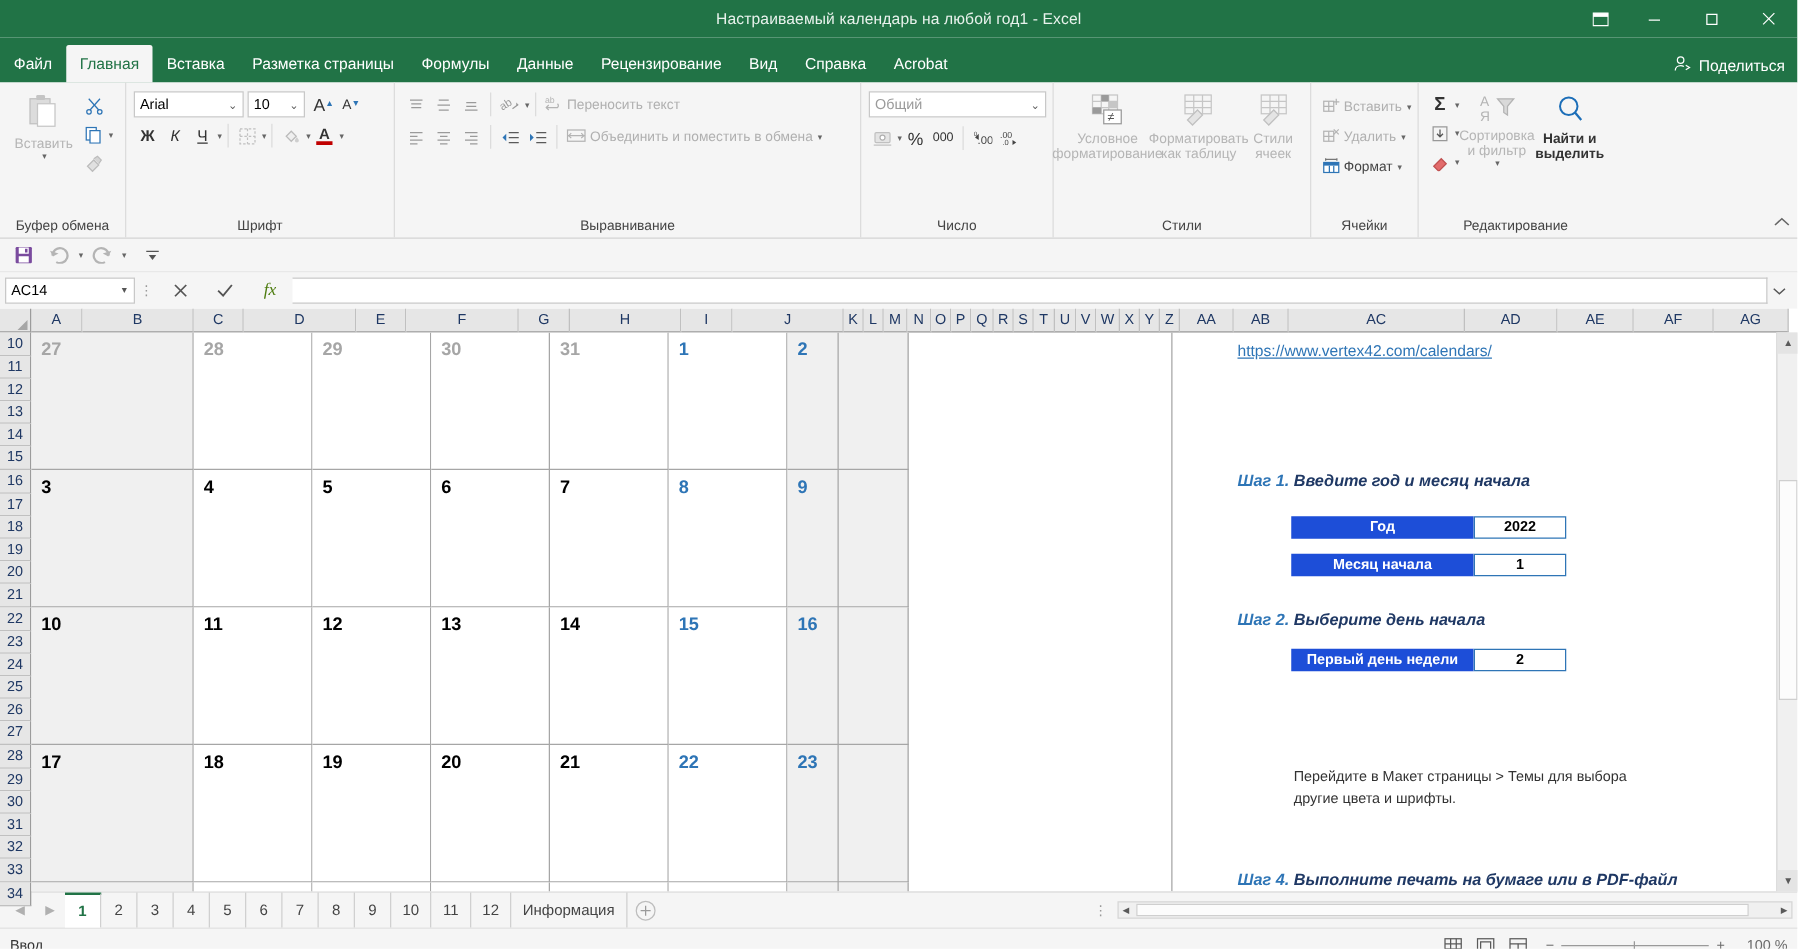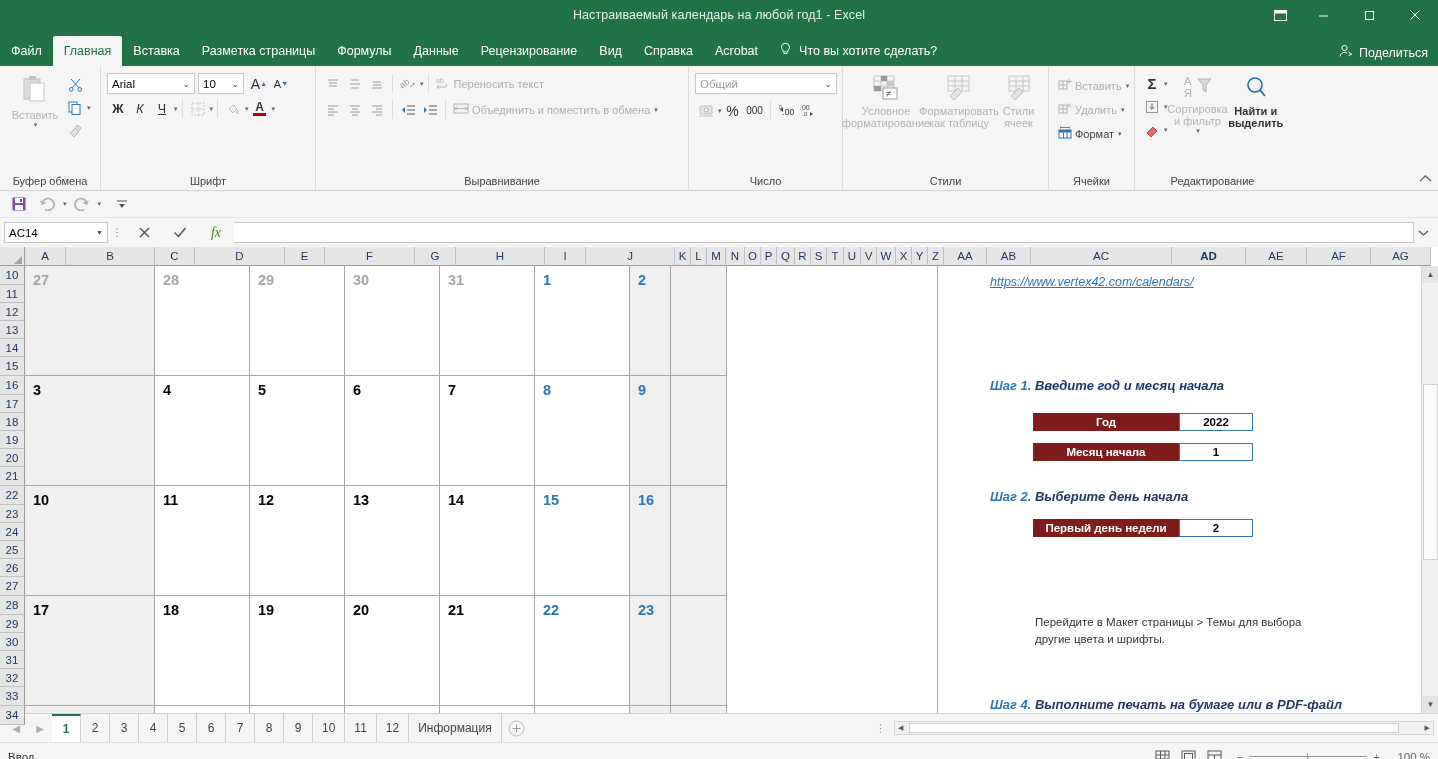--- a/index.html
+++ b/index.html
@@ -116,27 +116,27 @@
     position: absolute; border-right: 1px solid #a6a6a6; border-bottom: 1px solid #a6a6a6;
     font-size: 14.5px; font-weight: bold; padding: 6px 0 0 8px; background: #fff;
   }
   .calcell.shade { background: #f0f0f0; }
   .calcell.wkend { color: #2e75b6; }
   .calcell.other { color: #a6a6a6; }
 
   .pane-divider { position: absolute; top: 0; bottom: 0; width: 1px; background: #a6a6a6; }
 
   .sidepanel { position: absolute; font-family: "Liberation Sans", sans-serif; }
-  .url { font-size: 12.5px; color: #2e75b6; text-decoration: underline; font-style: italic; }
+  .url { font-size: 12.5px; color: #2e75b6; text-decoration: underline; }
   .steph { font-size: 13px; font-weight: bold; color: #1f3864; font-style: italic; }
   .steph .num { color: #2e75b6; }
   .stepdesc { font-size: 11.5px; color: #333; line-height: 17px; }
   .inputrow { display: flex; height: 18px; }
   .inputlabel {
-    background: #7f1d1d; color: #fff; font-size: 11.5px; font-weight: bold;
+    background: #1d4ed8; color: #fff; font-size: 11.5px; font-weight: bold;
     display: flex; align-items: center; justify-content: center; width: 146px;
   }
   .inputvalue {
     background: #fff; border: 1px solid #2e75b6; font-size: 11.5px; font-weight: bold;
     display: flex; align-items: center; justify-content: center; width: 74px; color: #000;
   }
 
   
   .vscroll { position: absolute; right: 0; top: 19px; width: 17px; bottom: 0; background: #f0f0f0;
              border-left: 1px solid #d6d6d6; }
@@ -208,29 +208,20 @@
   <div class="tab">Файл</div>
   <div class="tab active">Главная</div>
   <div class="tab">Вставка</div>
   <div class="tab">Разметка страницы</div>
   <div class="tab">Формулы</div>
   <div class="tab">Данные</div>
   <div class="tab">Рецензирование</div>
   <div class="tab">Вид</div>
   <div class="tab">Справка</div>
   <div class="tab">Acrobat</div>
-  <div class="tellme">
-    <span>
-      <svg width="13" height="15" viewBox="0 0 13 15">
-          <path d="M6.5 1.2a4 4 0 0 0-2.4 7.2v1.6h4.8V8.4A4 4 0 0 0 6.5 1.2z" fill="none" stroke="#fff"></path>
-          <line x1="4.6" y1="11.6" x2="8.4" y2="11.6" stroke="#fff"></line>
-        </svg>
-    </span>
-    <span>Что вы хотите сделать?</span>
-  </div>
   <div class="share">
     <span>
       <svg width="14" height="14" viewBox="0 0 14 14">
           <circle cx="5.5" cy="4" r="2.6" fill="none" stroke="#fff"></circle>
           <path d="M1.2 12.4c0-2.4 1.9-4 4.3-4 1 0 1.9.3 2.6.8" fill="none" stroke="#fff"></path>
           <path d="M9.6 8.2l3 1.8-3 1.8" fill="none" stroke="#fff"></path>
         </svg>
     </span>
     <span>Поделиться</span>
   </div>
@@ -703,21 +694,21 @@
         <div class="ch" style="width: 17px;">T</div>
         <div class="ch" style="width: 17px;">U</div>
         <div class="ch" style="width: 16px;">V</div>
         <div class="ch" style="width: 19px;">W</div>
         <div class="ch" style="width: 16px;">X</div>
         <div class="ch" style="width: 16px;">Y</div>
         <div class="ch" style="width: 16px;">Z</div>
         <div class="ch" style="width: 43px;">AA</div>
         <div class="ch" style="width: 44px;">AB</div>
         <div class="ch" style="width: 141px;">AC</div>
-        <div class="ch" style="width: 74px; font-weight: bold;">AD</div>
+        <div class="ch" style="width: 74px;">AD</div>
         <div class="ch" style="width: 61px;">AE</div>
         <div class="ch" style="width: 64px;">AF</div>
         <div class="ch" style="width: 60px;">AG</div>
       </div>
   </div>
   <div class="rowhdr" id="rowheaders">
       <div class="rh" style="height: 19px;">10</div>
       <div class="rh" style="height: 18px;">11</div>
       <div class="rh" style="height: 18px;">12</div>
       <div class="rh" style="height: 18px;">13</div>

